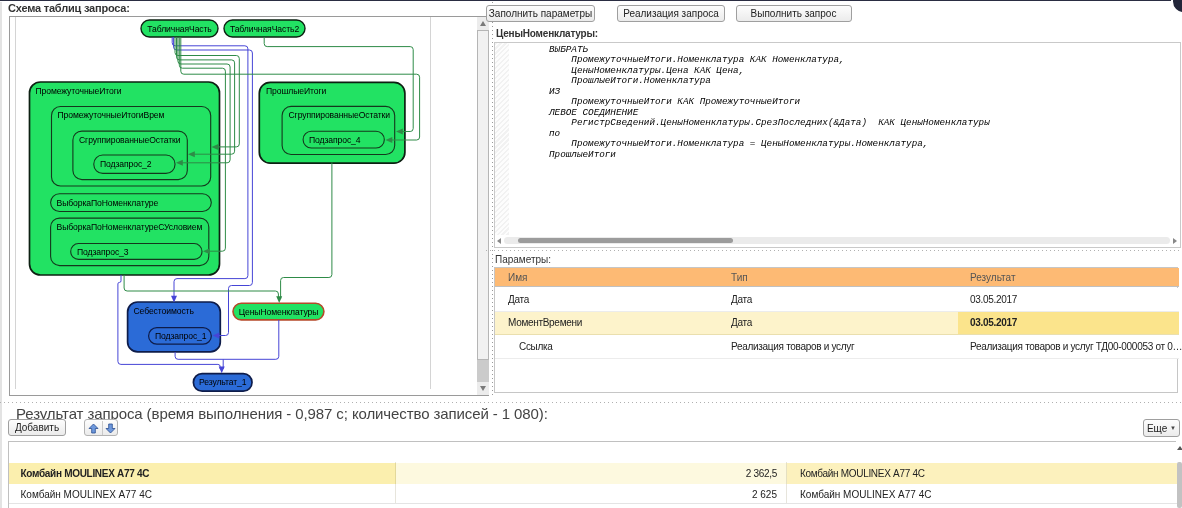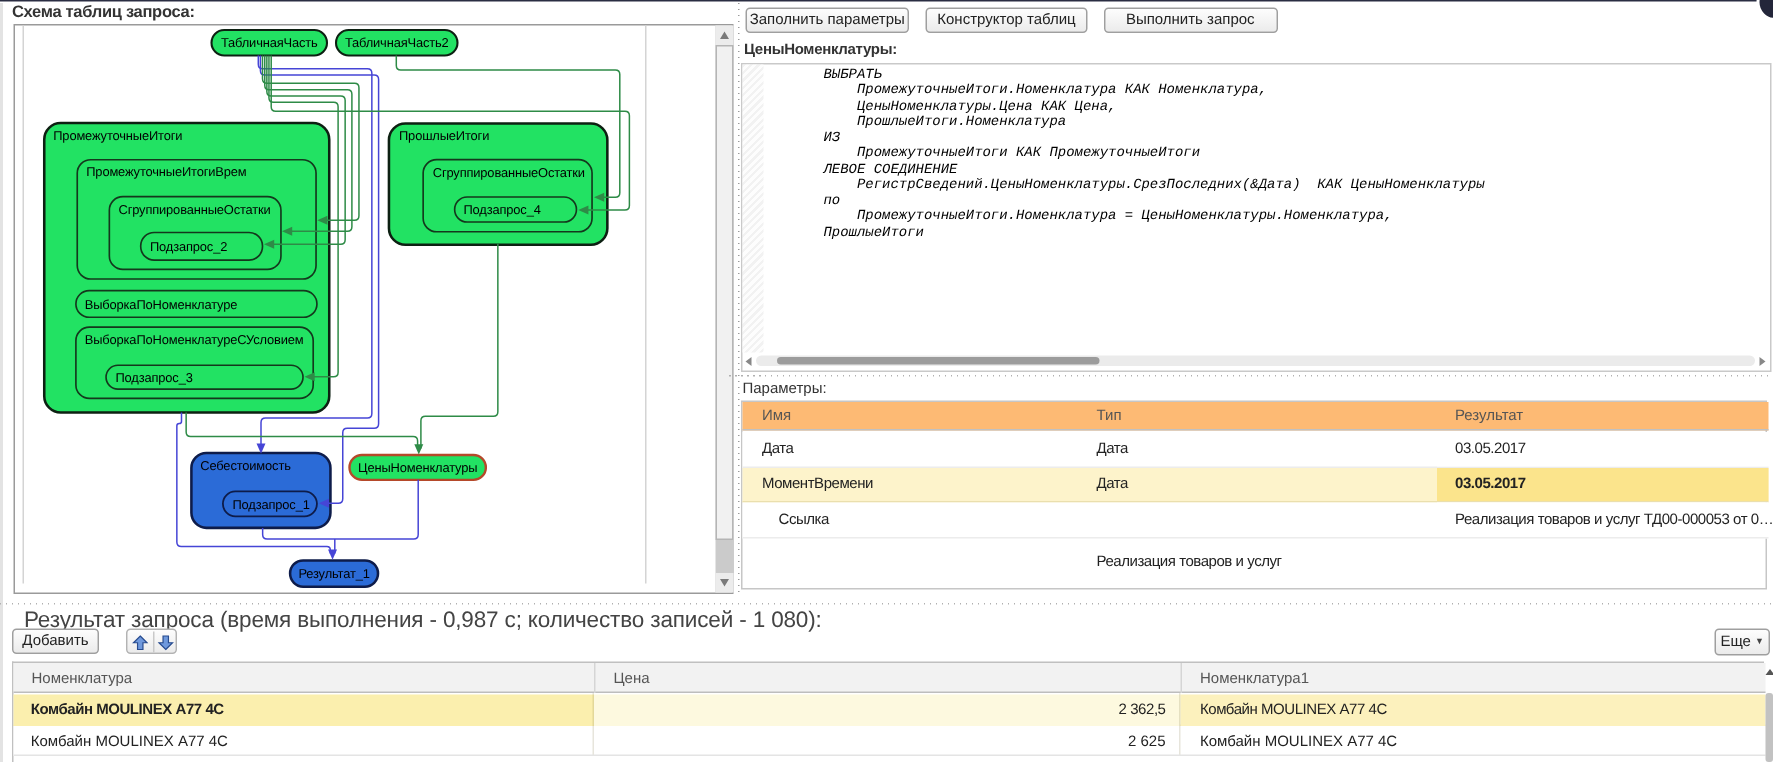--- a/index.html
+++ b/index.html
@@ -86,22 +86,22 @@
 <div class="abs" style="left:476.5px;top:30px;width:12.5px;height:330px;background:#f1f1f1;border:1px solid #b5b5b5;"></div>
 <div class="abs" style="left:476.5px;top:17px;width:12.5px;height:13px;background:#ececec;"></div>
 <div class="abs" style="left:476.5px;top:382px;width:12.5px;height:13px;background:#ececec;"></div>
 <div class="abs" style="left:479.5px;top:21px;width:0;height:0;border-left:3.5px solid transparent;border-right:3.5px solid transparent;border-bottom:5px solid #7a7a7a;"></div>
 <div class="abs" style="left:479.5px;top:386px;width:0;height:0;border-left:3.5px solid transparent;border-right:3.5px solid transparent;border-top:5px solid #7a7a7a;"></div>
 
 <div class="dotv" style="left:491.5px;top:2px;height:396px;"></div>
 <div class="doth" style="left:0;top:401.5px;width:1182px;"></div>
 <div class="doth" style="left:486px;top:249.5px;width:696px;"></div>
 
-<div class="btn" style="left:497px;top:4.5px;width:109px;">Заполнить параметры</div>
-<div class="btn" style="left:617px;top:4.5px;width:108px;">Конструктор таблиц</div>
+<div class="btn" style="left:486px;top:4.5px;width:109px;">Заполнить параметры</div>
+<div class="btn" style="left:617px;top:4.5px;width:108px;">Реализация запроса</div>
 <div class="btn" style="left:735.5px;top:4.5px;width:116px;">Выполнить запрос</div>
 
 <div class="lbl" style="left:496px;top:27.5px;font-weight:bold;font-size:10px;letter-spacing:-0.2px;">ЦеныНоменклатуры:</div>
 <div class="abs" style="left:494px;top:41.5px;width:687px;height:206px;border:1px solid #c9c9c9;background:#fff;"></div>
 <div class="abs" style="left:495px;top:42.5px;width:14px;height:192px;background:repeating-linear-gradient(135deg,#f2f2f2 0 1.5px,#fdfdfd 1.5px 3.5px);"></div>
 <pre class="abs" style="left:549px;top:44.5px;font-family:'Liberation Mono',monospace;font-size:9.3px;line-height:10.55px;color:#000;font-style:italic;">ВЫБРАТЬ
     ПромежуточныеИтоги.Номенклатура КАК Номенклатура,
     ЦеныНоменклатуры.Цена КАК Цена,
     ПрошлыеИтоги.Номенклатура
 ИЗ
@@ -135,45 +135,38 @@
       <span class="abs" style="left:0;top:0;width:463px;height:22.5px;"></span>
       <span class="abs" style="left:463px;top:0;width:221px;height:22.5px;background:#fbe48c;"></span>
       <span class="abs" style="left:13px;top:5.5px;">МоментВремени</span>
       <span class="abs" style="left:236px;top:5.5px;">Дата</span>
       <span class="abs" style="left:475px;top:5.5px;white-space:nowrap;font-weight:bold;">03.05.2017</span>
     </div>
 <div class="abs" style="left:0;top:67px;width:684px;height:23.5px;background:#ffffff;border-bottom:1px solid #ececec;font-size:10px;color:#222;letter-spacing:-0.3px;">
       <span class="abs" style="left:0;top:0;width:463px;height:22.5px;"></span>
       <span class="abs" style="left:463px;top:0;width:221px;height:22.5px;background:#ffffff;"></span>
       <span class="abs" style="left:24px;top:5.5px;">Ссылка</span>
-      <span class="abs" style="left:236px;top:5.5px;margin-top:28px;">Реализация товаров и услуг</span>
+      <span class="abs" style="left:236px;top:5.5px;">Реализация товаров и услуг</span>
       <span class="abs" style="left:475px;top:5.5px;white-space:nowrap;">Реализация товаров и услуг ТД00-000053 от 0…</span>
     </div>
 </div>
 
 <div class="lbl" style="left:16px;top:404.5px;font-size:15px;letter-spacing:-0.1px;color:#444;">Результат запроса (время выполнения - 0,987 с; количество записей - 1 080):</div>
 <div class="btn" style="left:8px;top:419px;width:58px;">Добавить</div>
 <div class="abs" style="left:84px;top:419px;width:34px;height:17px;border:1px solid #b3b3b3;border-radius:3px;background:linear-gradient(#fdfdfd,#ebebeb);">
     <svg class="abs" style="left:3px;top:2.5px;" width="11" height="11" viewBox="0 0 11 11">
       <path d="M5.5,1 L10,5.5 L7.3,5.5 L7.3,10 L3.7,10 L3.7,5.5 L1,5.5 Z" fill="#6f99dd" stroke="#274b8f" stroke-width="0.8"></path>
     </svg>
     <svg class="abs" style="left:20px;top:2.5px;" width="11" height="11" viewBox="0 0 11 11">
       <path d="M5.5,10 L10,5.5 L7.3,5.5 L7.3,1 L3.7,1 L3.7,5.5 L1,5.5 Z" fill="#6f99dd" stroke="#274b8f" stroke-width="0.8"></path>
     </svg>
     <div class="abs" style="left:16.5px;top:1px;width:1px;height:14px;background:#c9c9c9;"></div>
   </div>
 <div class="btn" style="left:1143px;top:418.5px;width:37px;height:18px;line-height:16px;">Еще <span style="font-size:6px;vertical-align:1.5px;color:#444;">▼</span></div>
 <div class="abs" style="left:8px;top:441px;width:1168px;height:67px;border-top:1px solid #c0c0c0;border-left:1px solid #c0c0c0;background:#fff;">
-<div class="abs" style="left:0;top:0;width:1168px;height:20px;background:#f2f2f2;border-bottom:1px solid #bdbdbd;font-size:10px;color:#555;">
-      <span class="abs" style="left:12px;top:5px;">Номенклатура</span>
-      <span class="abs" style="left:400px;top:4.5px;">Цена</span>
-      <span class="abs" style="left:791px;top:4.5px;">Номенклатура1</span>
-      <div class="abs" style="left:387px;top:0;width:1px;height:20px;background:#d5d5d5;"></div>
-      <div class="abs" style="left:778px;top:0;width:1px;height:20px;background:#d5d5d5;"></div>
-    </div>
 <div class="abs" style="left:0;top:21px;width:1168px;height:20.5px;border-bottom:1px solid #e6dfb4;font-size:10px;color:#222;letter-spacing:-0.3px;">
       <span class="abs" style="left:0;top:0;width:387px;height:20.5px;background:#fbefae;"></span>
       <span class="abs" style="left:387px;top:0;width:391px;height:20.5px;background:#fdf9df;"></span>
       <span class="abs" style="left:778px;top:0;width:390px;height:20.5px;background:#fcf1bd;"></span>
       <span class="abs" style="left:11.5px;top:5px;font-weight:bold;">Комбайн MOULINEX  А77 4С</span>
       <span class="abs" style="left:668px;top:5px;width:100px;text-align:right;">2 362,5</span>
       <span class="abs" style="left:791px;top:5px;">Комбайн MOULINEX  А77 4С</span>
     </div>
 <div class="abs" style="left:0;top:41.5px;width:1168px;height:20.5px;border-bottom:1px solid #e4e4e4;font-size:10px;color:#222;background:#fff;">
       <span class="abs" style="left:11.5px;top:5px;">Комбайн MOULINEX  А77 4С</span>

